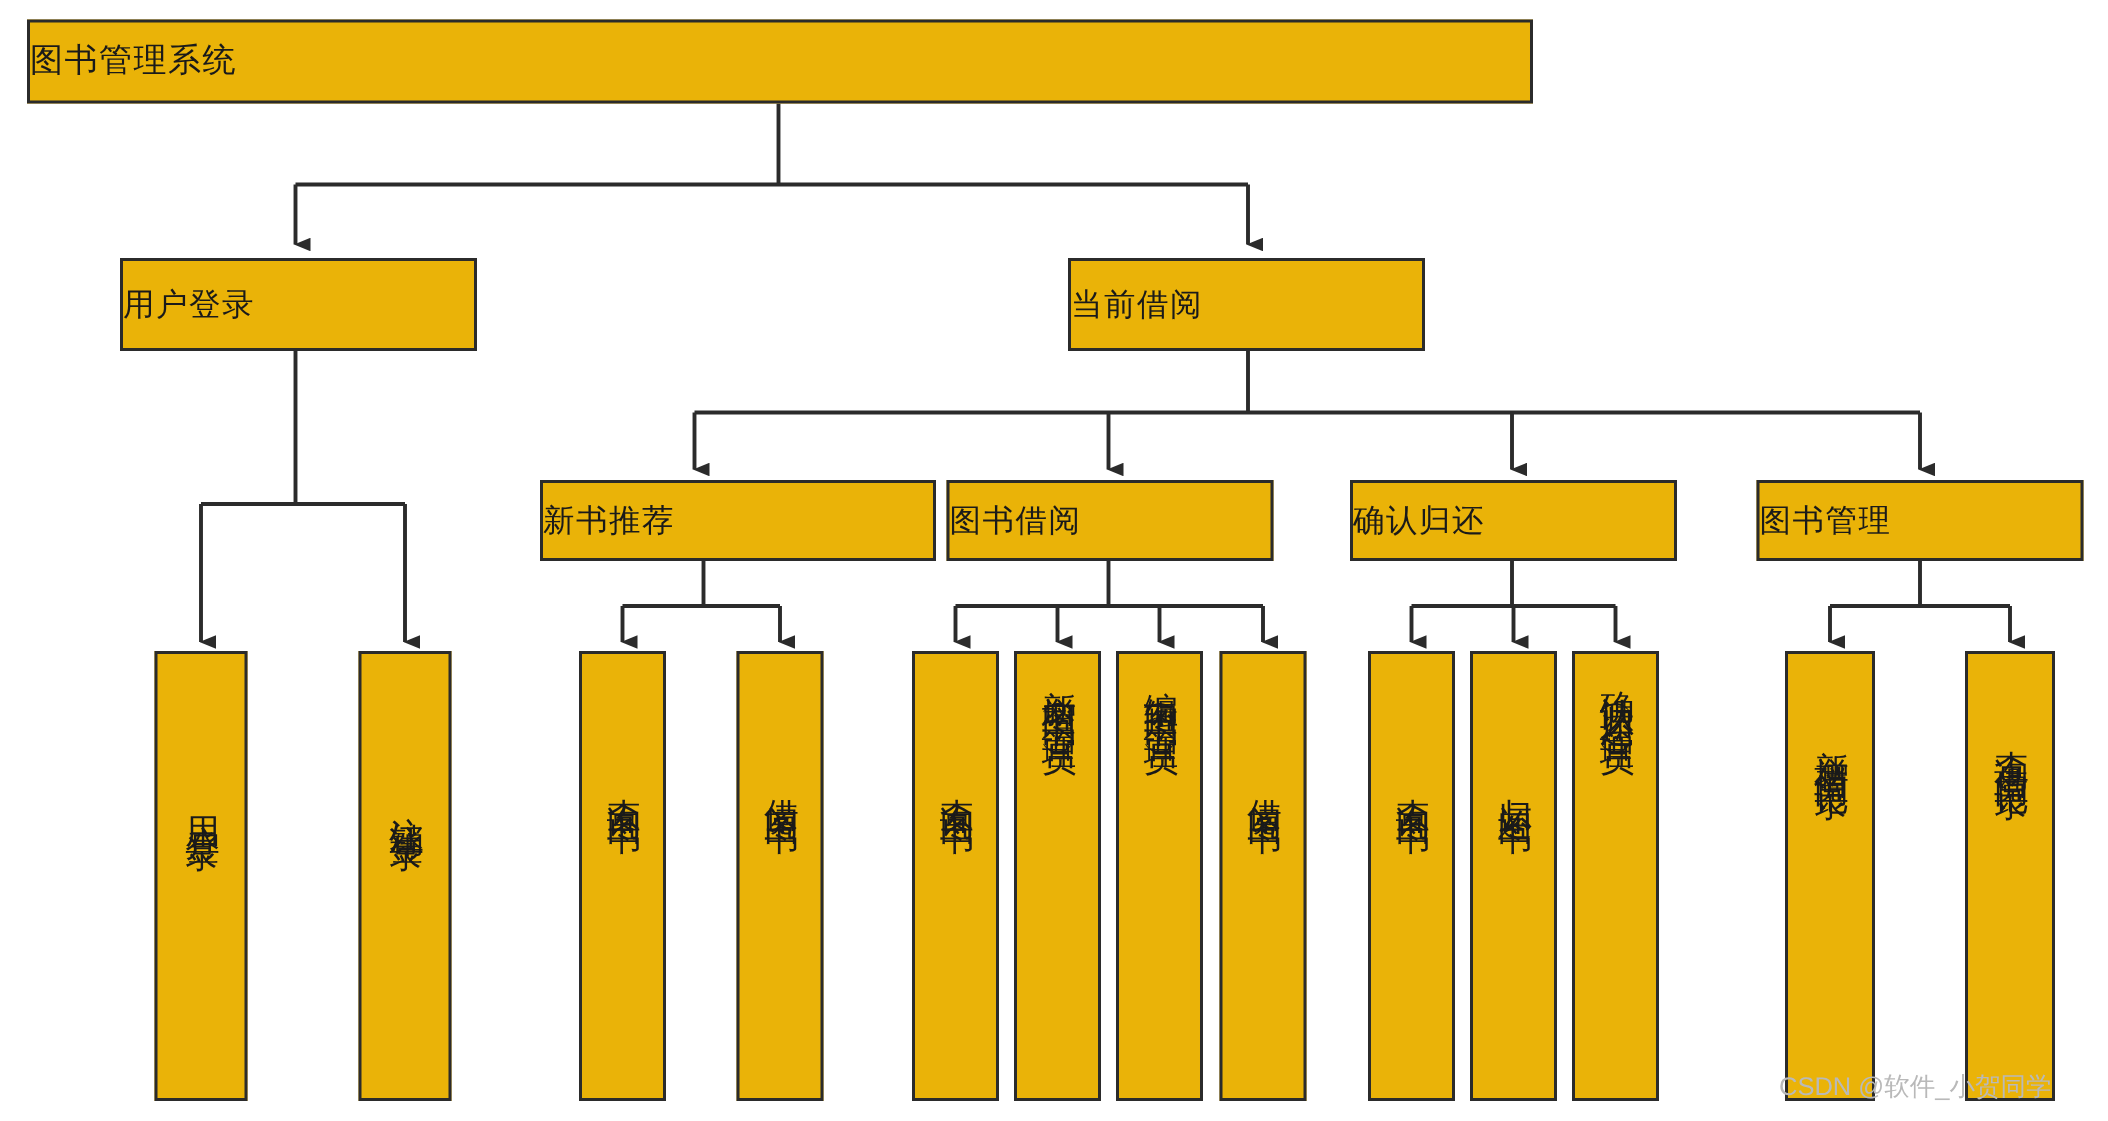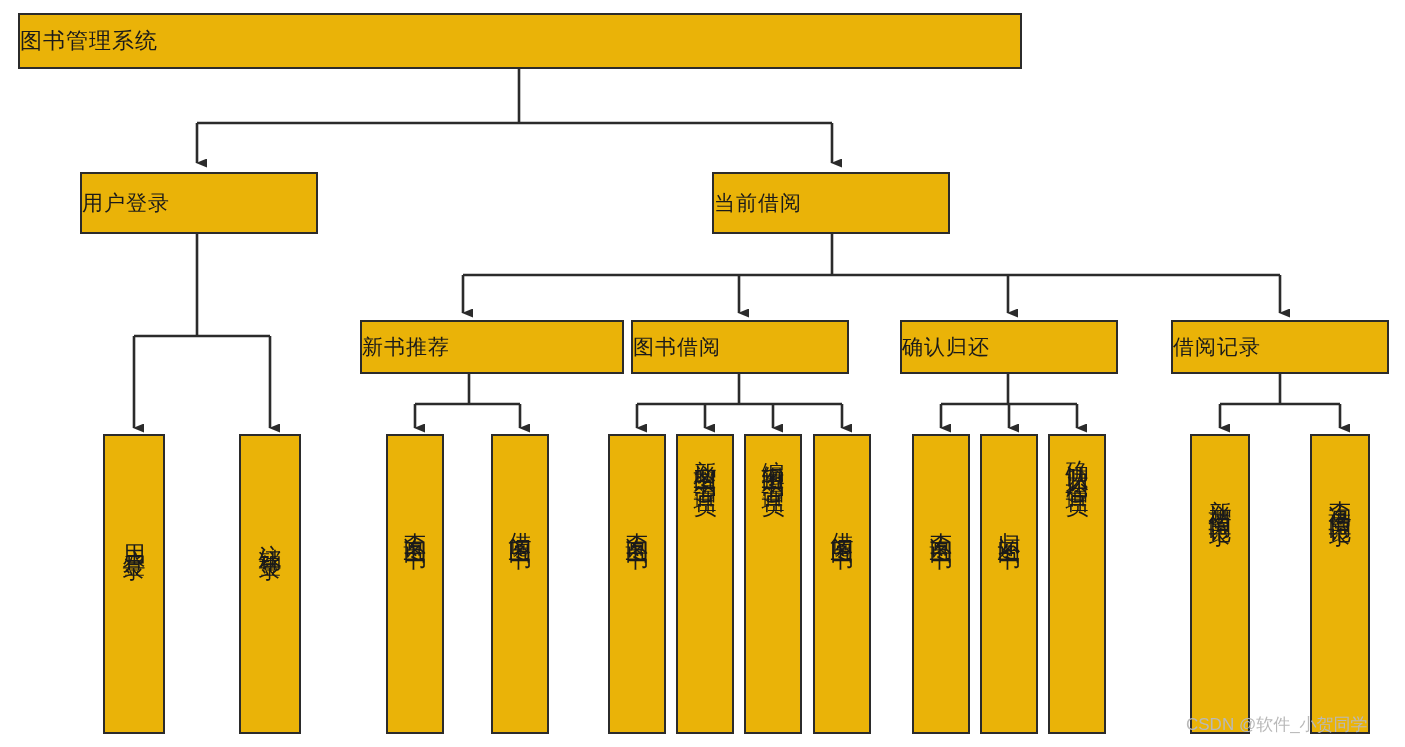--- a/index.html
+++ b/index.html
@@ -147,21 +147,21 @@
   <div class="node horiz" style="left:360px; top:320px; width:264px; height:54px;">
     <span class="label">新书推荐</span>
   </div>
   <div class="node horiz" style="left:631px; top:320px; width:218px; height:54px;">
     <span class="label">图书借阅</span>
   </div>
   <div class="node horiz" style="left:900px; top:320px; width:218px; height:54px;">
     <span class="label">确认归还</span>
   </div>
   <div class="node horiz" style="left:1171px; top:320px; width:218px; height:54px;">
-    <span class="label">借阅记录</span>
+    <span class="label">图书管理</span>
   </div>
 
   <div class="node vert" style="left:103px; top:434px; width:62px; height:300px; padding-top:90px;">
     <span class="label">用户登录</span>
   </div>
   <div class="node vert" style="left:239px; top:434px; width:62px; height:300px; padding-top:90px;">
     <span class="label">注销登录</span>
   </div>
 
   <div class="node vert" style="left:386px; top:434px; width:58px; height:300px; padding-top:78px;">

